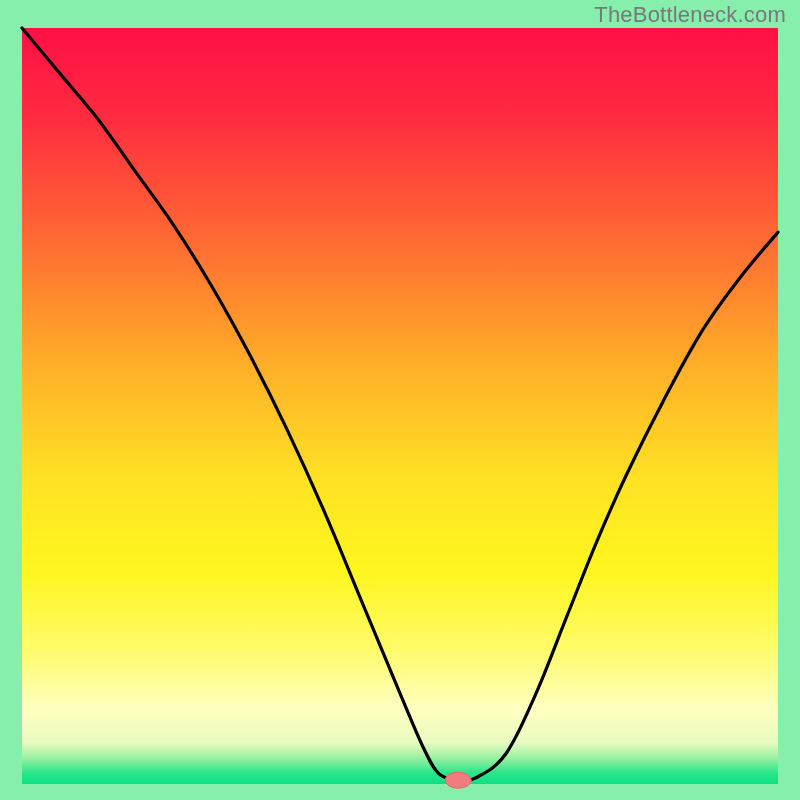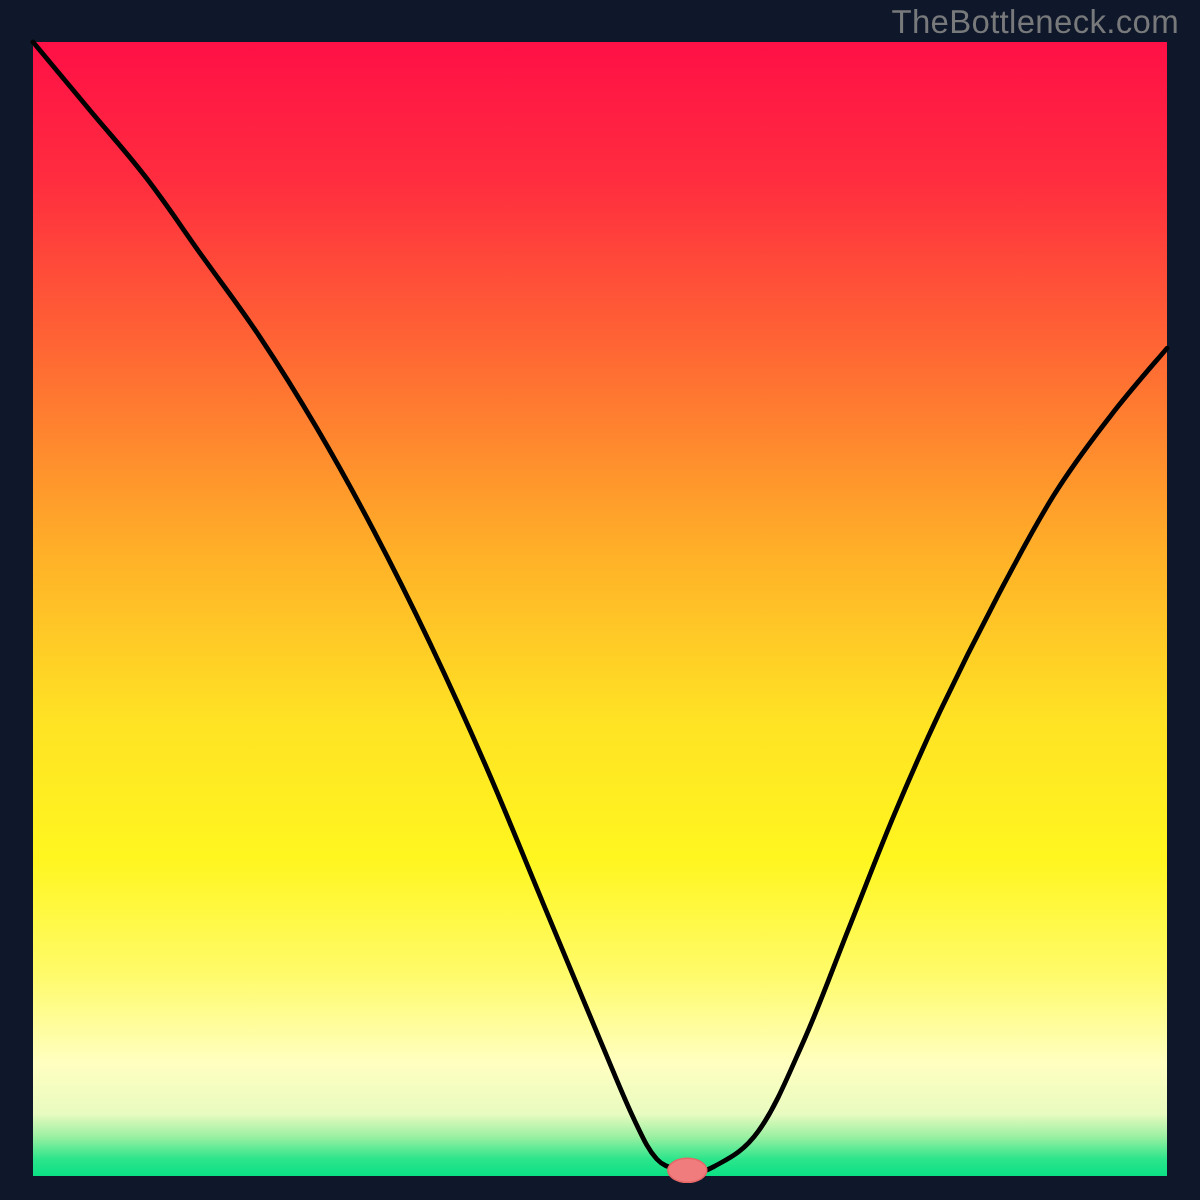--- a/index.html
+++ b/index.html
@@ -9,21 +9,21 @@
     height: 800px;
     background: #000;
     overflow: hidden;
   }
   .frame {
     position: absolute;
     left: 0;
     top: 0;
     width: 800px;
     height: 800px;
-    background: #0f172a;
+    background: #86efac;
   }
   .watermark {
     position: absolute;
     top: 2px;
     right: 14px;
     font-family: Arial, Helvetica, sans-serif;
     font-size: 22px;
     color: #77797a;
     letter-spacing: 0.2px;
     font-weight: 500;

